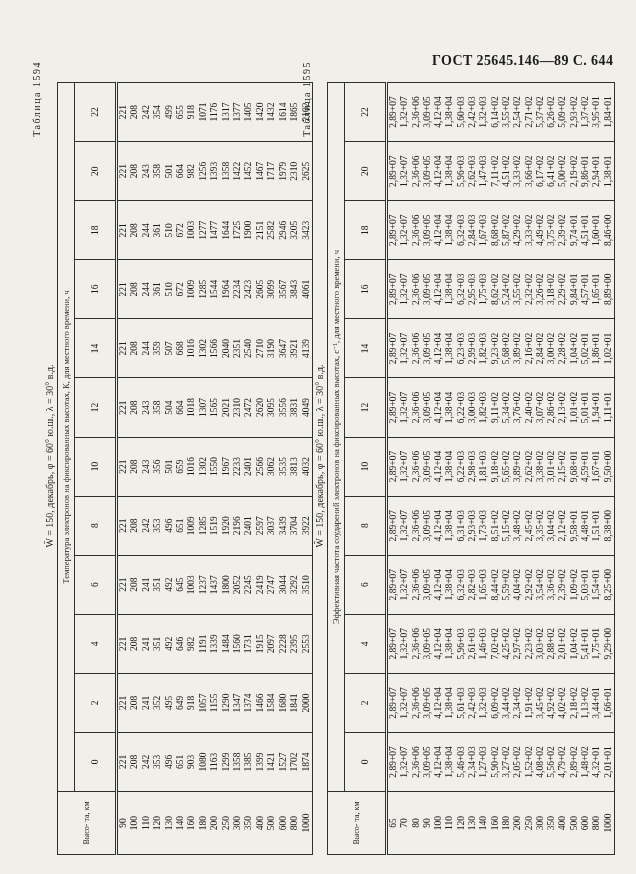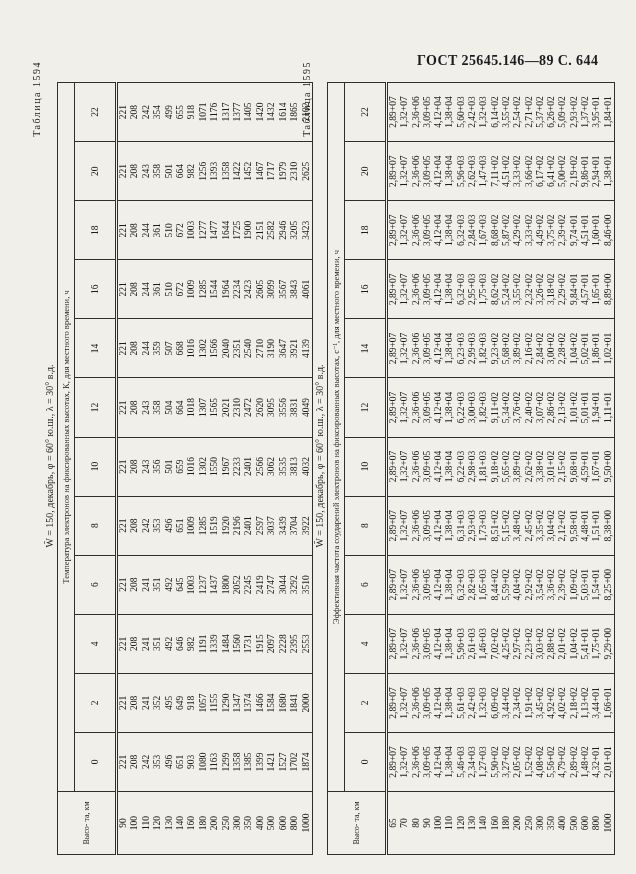--- a/index.html
+++ b/index.html
@@ -2,21 +2,21 @@
 <html><head>
 <meta charset="utf-8">
 <style>
   html,body{margin:0;padding:0;background:#888;}
   .page{
     position:relative;width:636px;height:874px;background:#f1efea;
     font-family:"Liberation Serif","DejaVu Serif",serif;color:#1c1c1c;
     overflow:hidden;margin:0 auto;
   }
   .gost-header{
-    position:absolute;left:417px;top:53px;font-size:14px;font-weight:bold;
+    position:absolute;left:432px;top:53px;font-size:14px;font-weight:bold;
     letter-spacing:0.4px;white-space:nowrap;text-align:center;
   }
   .table-wrap{position:absolute;}
   .rot{transform-origin:0 0;}
   .tbl-label{
     font-size:10px;text-align:right;height:13px;line-height:13px;
     letter-spacing:1.5px;padding-right:4px;
   }
   .tbl-title{font-size:10px;text-align:center;height:13px;line-height:13px;}
   table.gost{

